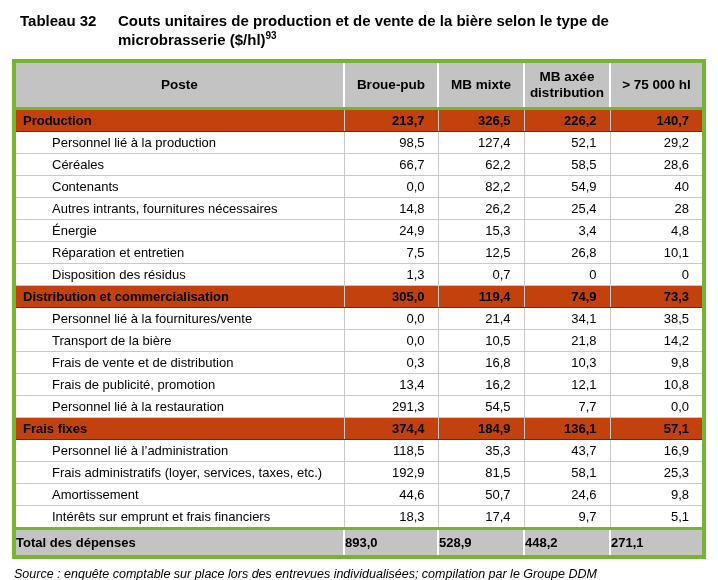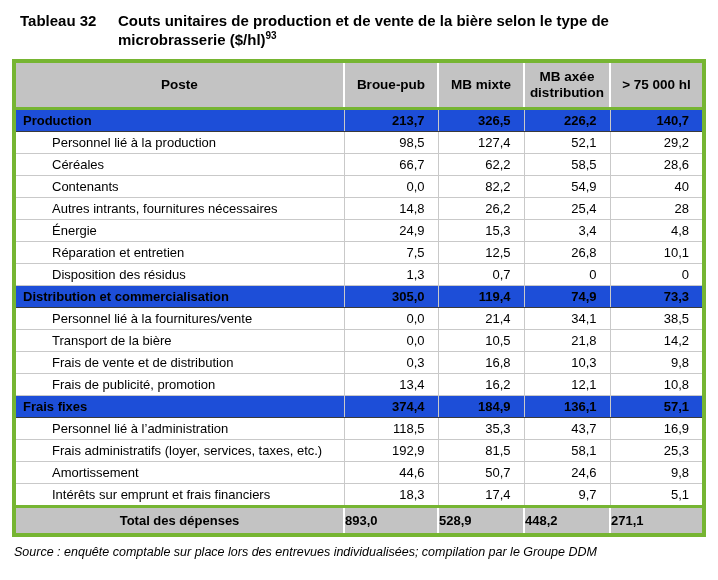--- a/index.html
+++ b/index.html
@@ -74,37 +74,37 @@
     padding: 0;
     white-space: nowrap;
     overflow: hidden;
   }
   tbody td + td { border-left: 1px solid #c9c9c9; }
 
   tbody td.label { text-align: left; padding-left: 36px; }
   tbody td.num   { text-align: right; padding-right: 13px; }
 
   tbody tr.section-row td {
-    background: #1d4ed8;
+    background: #c2410c;
     font-weight: bold;
     border-bottom: 1px solid #3a3a3a;
   }
   tbody tr.section-row td.label { padding-left: 7px; }
 
   tfoot td {
     background: #c3c3c3;
     font-weight: bold;
     height: 25px;
     vertical-align: middle;
     border-top: 3px solid #76b532;
     padding: 0;
     white-space: nowrap;
   }
   tfoot td + td { border-left: 2px solid #ffffff; }
-  tfoot td.total-label { text-align: center; }
+  tfoot td.total-label { text-align: left; }
   tfoot td.num { text-align: left; padding-right: 13px; }
 
   
   .source {
     margin: 8px 0 0 14px;
     font-size: 12.5px;
     font-style: italic;
   }
 </style>
 </head>
@@ -219,20 +219,27 @@
           <td class="num">10,3</td>
           <td class="num">9,8</td>
         </tr>
         <tr class="item-row">
           <td class="label">Frais de publicité, promotion</td>
           <td class="num">13,4</td>
           <td class="num">16,2</td>
           <td class="num">12,1</td>
           <td class="num">10,8</td>
         </tr>
+        <tr class="item-row">
+          <td class="label">Personnel lié à la restauration</td>
+          <td class="num">291,3</td>
+          <td class="num">54,5</td>
+          <td class="num">7,7</td>
+          <td class="num">0,0</td>
+        </tr>
         <tr class="section-row">
           <td class="label">Frais fixes</td>
           <td class="num">374,4</td>
           <td class="num">184,9</td>
           <td class="num">136,1</td>
           <td class="num">57,1</td>
         </tr>
         <tr class="item-row">
           <td class="label">Personnel lié à l’administration</td>
           <td class="num">118,5</td>

